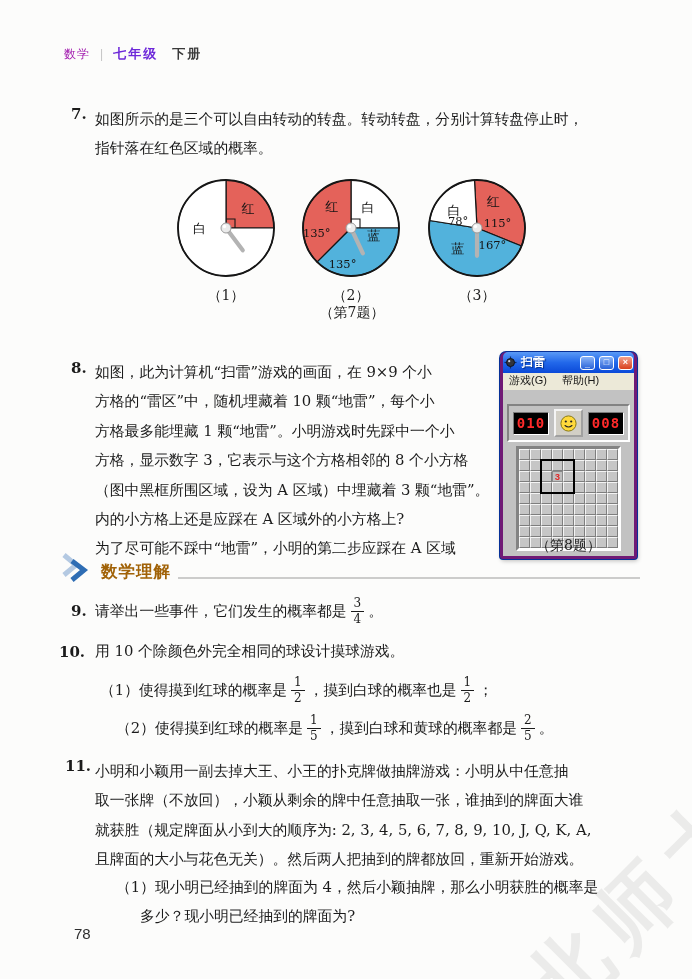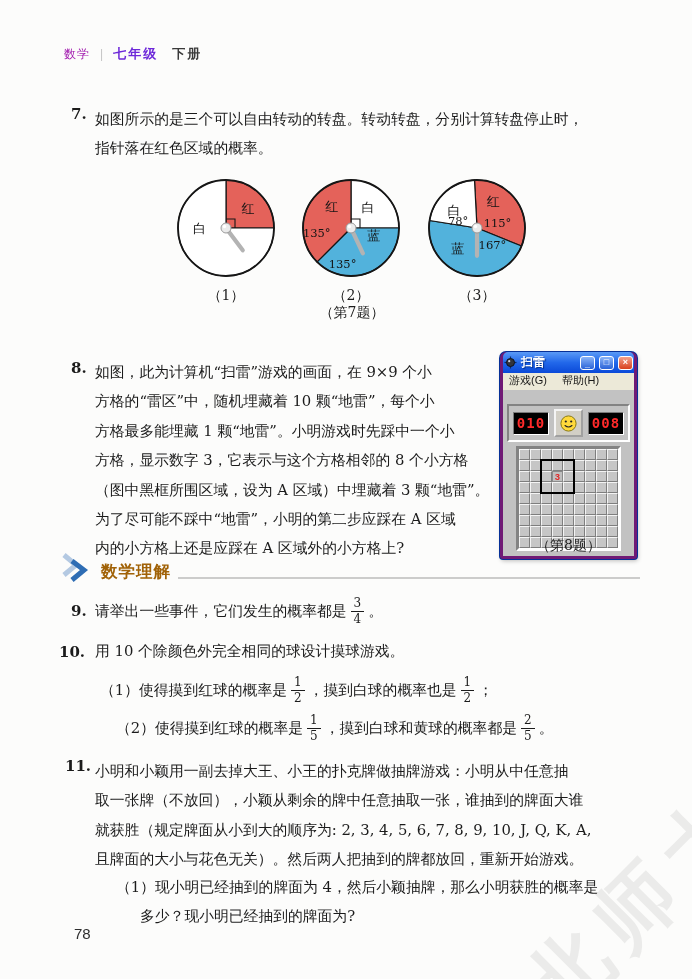--- a/index.html
+++ b/index.html
@@ -132,22 +132,22 @@
 
   <div class="cap" style="left:292px;top:304px;width:120px;">（第7题）</div>
 
   <div class="pnum" style="left:71px;top:359px;">8.</div>
   <div class="lines" style="left:95px;top:357px;" id="p8lines">
       <div class="tline">如图，此为计算机“扫雷”游戏的画面，在 9×9 个小</div>
       <div class="tline">方格的“雷区”中，随机埋藏着 10 颗“地雷”，每个小</div>
       <div class="tline">方格最多能埋藏 1 颗“地雷”。小明游戏时先踩中一个小</div>
       <div class="tline">方格，显示数字 3，它表示与这个方格相邻的 8 个小方格</div>
       <div class="tline">（图中黑框所围区域，设为 A 区域）中埋藏着 3 颗“地雷”。</div>
+      <div class="tline">内的小方格上还是应踩在 A 区域外的小方格上?</div>
       <div class="tline">为了尽可能不踩中“地雷”，小明的第二步应踩在 A 区域</div>
-      <div class="tline">内的小方格上还是应踩在 A 区域外的小方格上?</div>
     </div>
 
   <div class="xp">
     <div class="xp-title">
       <svg width="13" height="13" viewBox="0 0 13 13">
         <line x1="6.5" y1="0.5" x2="6.5" y2="12.5" stroke="#0a2a66" stroke-width="1.2"></line>
         <line x1="0.5" y1="6.5" x2="12.5" y2="6.5" stroke="#0a2a66" stroke-width="1.2"></line>
         <circle cx="6.5" cy="6.5" r="4" fill="#32343c" stroke="#10131c"></circle>
         <circle cx="5.2" cy="5.2" r="1.1" fill="#cfd6e4"></circle>
       </svg>

